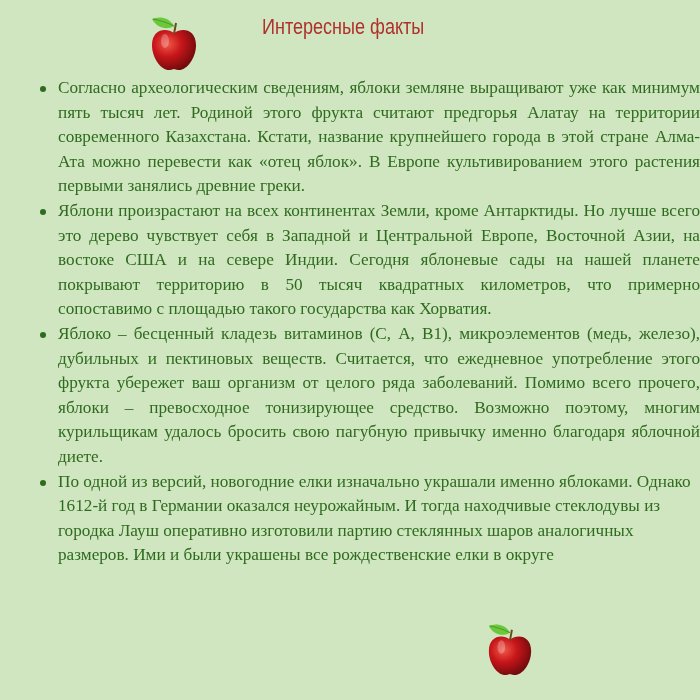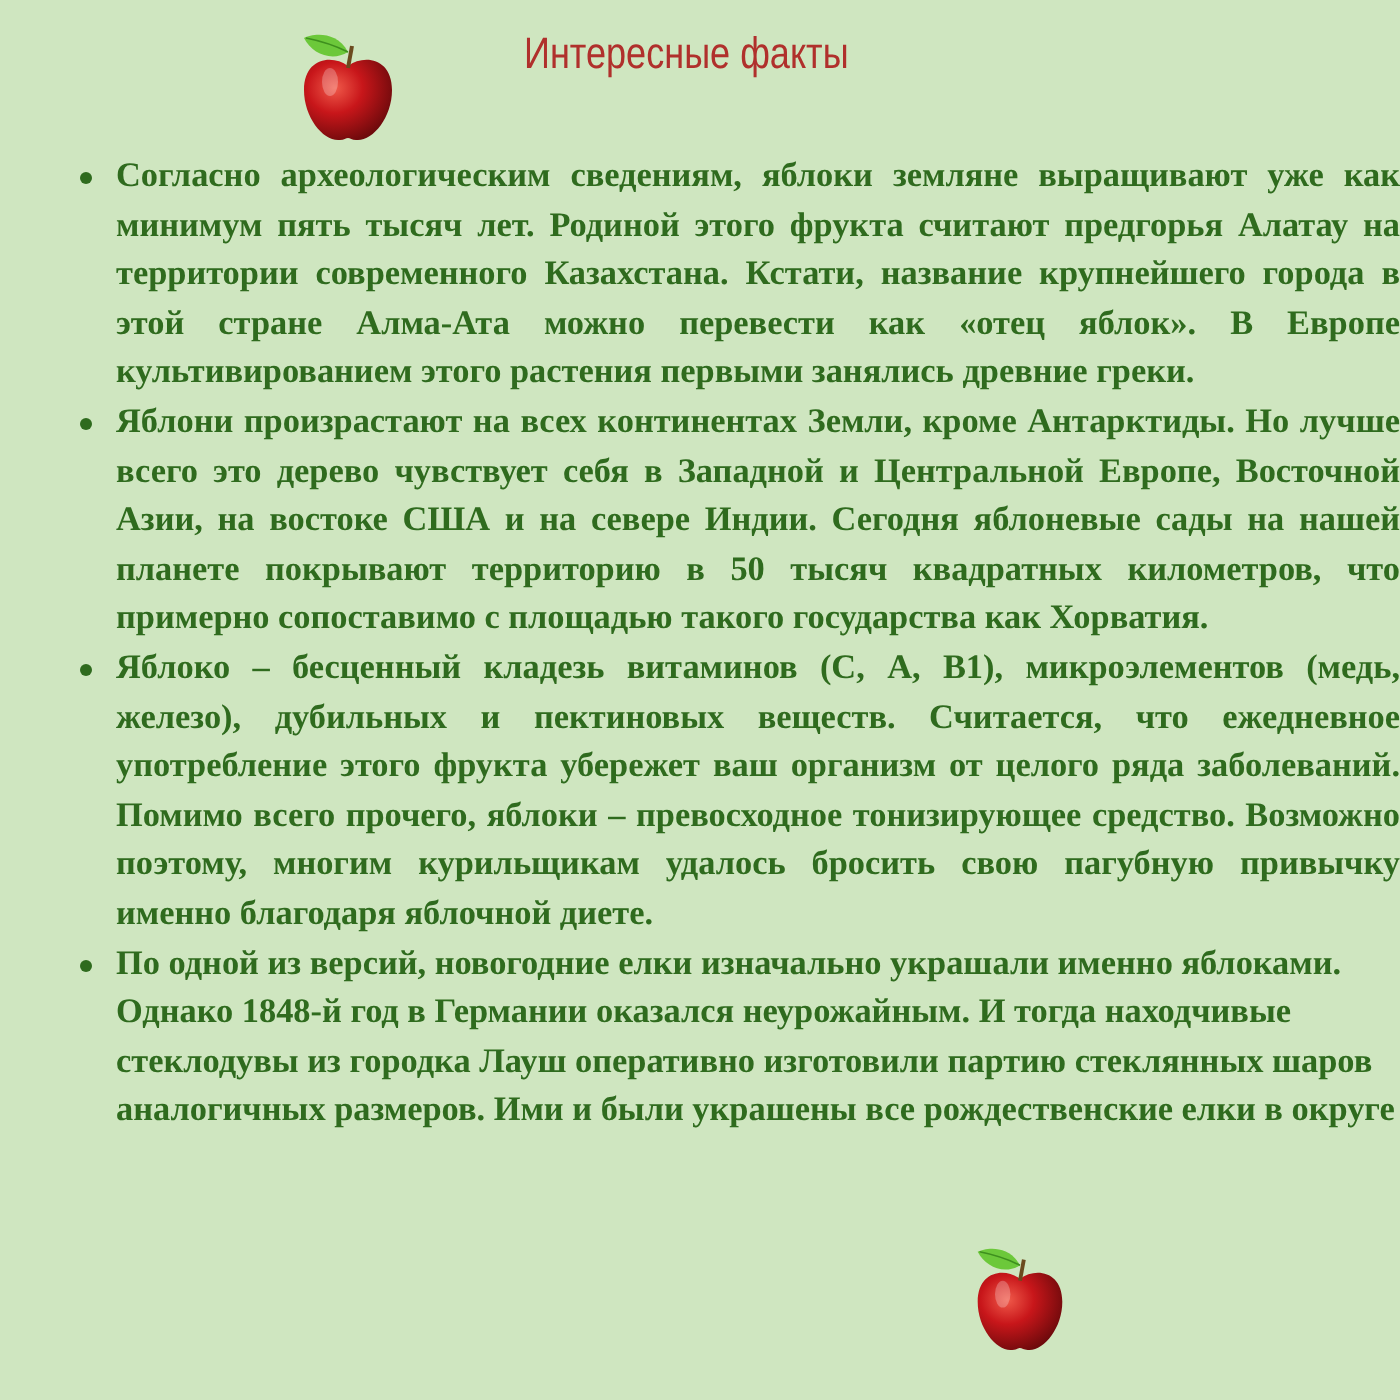--- a/index.html
+++ b/index.html
@@ -14,21 +14,21 @@
     font-family: "Liberation Sans Narrow", "Liberation Sans", sans-serif;
     font-size:22px; color:#b0302c; letter-spacing:0px;
     transform: scaleX(0.82); transform-origin:left top;
     white-space:nowrap;
   }
   .apple { position:absolute; }
   .apple.top { left:148px; top:13px; width:52px; height:60px; }
   .apple.bottom { left:485px; top:619px; width:50px; height:60px; }
   ul.facts {
     position:absolute; left:34px; top:76px; width:666px;
-    margin:0; padding:0; list-style:none;font-weight:bold;
+    margin:0; padding:0; list-style:none;
   }
   ul.facts li {
     position:relative;
     padding-left:24px;
     width:642px;
     font-size:17.2px; line-height:24.6px;
     color:#2f6b1e;
     text-align:justify;
   }
   ul.facts li::before {
@@ -55,21 +55,21 @@
   <path d="M26 13 C20 2 8 4 4 6 C8 14 18 18 26 13 Z" fill="#6cc83a"></path>
   <path d="M26 13 C18 9 10 7 5 6" stroke="#3e8f1e" stroke-width="0.8" fill="none"></path>
 </svg>
 
 <div class="title">Интересные факты</div>
 
 <ul class="facts">
   <li>Согласно археологическим сведениям, яблоки земляне выращивают уже как минимум пять тысяч лет. Родиной этого фрукта считают предгорья Алатау на территории современного Казахстана. Кстати, название крупнейшего города в этой стране Алма-Ата можно перевести как «отец яблок». В Европе культивированием этого растения первыми занялись древние греки.</li>
   <li>Яблони произрастают на всех континентах Земли, кроме Антарктиды. Но лучше всего это дерево чувствует себя в Западной и Центральной Европе, Восточной Азии, на востоке США и на севере Индии. Сегодня яблоневые сады на нашей планете покрывают территорию в 50 тысяч квадратных километров, что примерно сопоставимо с площадью такого государства как Хорватия.</li>
   <li>Яблоко – бесценный кладезь витаминов (С, А, В1), микроэлементов (медь, железо), дубильных и пектиновых веществ. Считается, что ежедневное употребление этого фрукта убережет ваш организм от целого ряда заболеваний. Помимо всего прочего, яблоки – превосходное тонизирующее средство. Возможно поэтому, многим курильщикам удалось бросить свою пагубную привычку именно благодаря яблочной диете.</li>
-  <li class="last">По одной из версий, новогодние елки изначально украшали именно яблоками. Однако 1848-й год в Германии оказался неурожайным. И тогда находчивые стеклодувы из городка Лауш оперативно изготовили партию стеклянных шаров аналогичных размеров. Ими и были украшены все рождественские елки в округе</li>
+  <li class="last">По одной из версий, новогодние елки изначально украшали именно яблоками. Однако 1612-й год в Германии оказался неурожайным. И тогда находчивые стеклодувы из городка Лауш оперативно изготовили партию стеклянных шаров аналогичных размеров. Ими и были украшены все рождественские елки в округе</li>
 </ul>
 
 <svg class="apple bottom" viewBox="0 0 52 60">
   <defs>
     <radialGradient id="ag2" cx="35%" cy="35%" r="70%">
       <stop offset="0%" stop-color="#f05a4a"></stop>
       <stop offset="45%" stop-color="#c8161a"></stop>
       <stop offset="100%" stop-color="#6e0a0c"></stop>
     </radialGradient>
   </defs>

